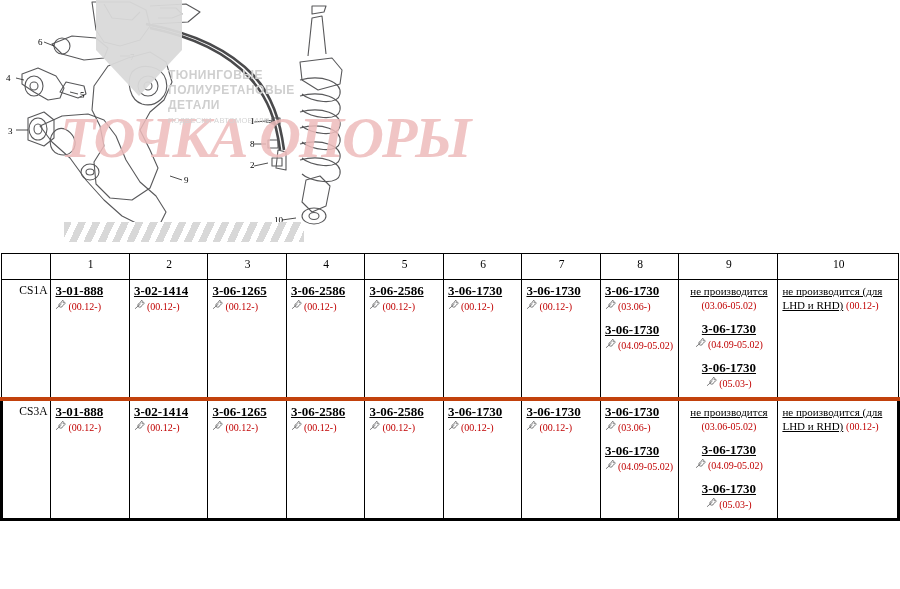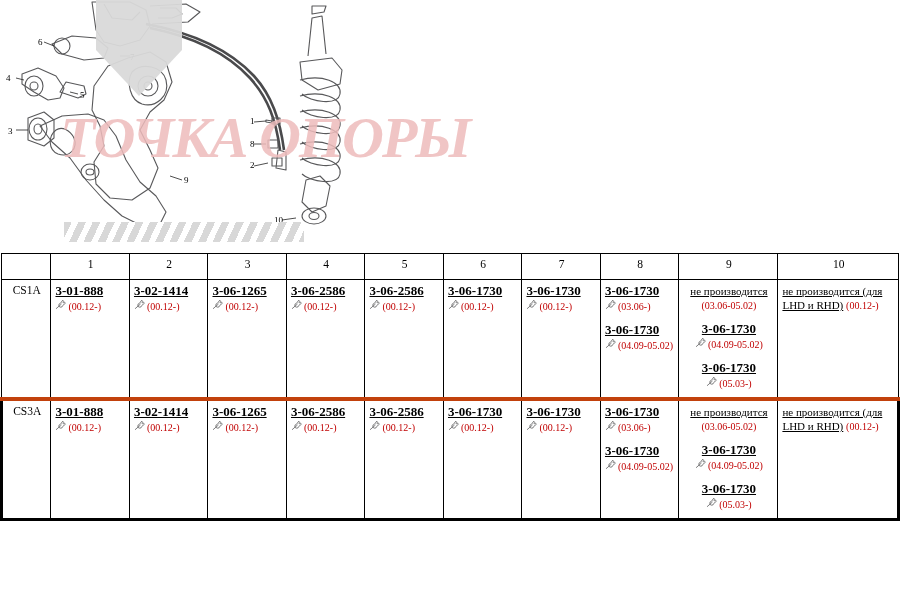--- a/index.html
+++ b/index.html
@@ -96,21 +96,21 @@
     text-align: center;
     font-weight: bold;
     font-size: 13px;
     height: 26px;
     padding-top: 5px;
     vertical-align: middle;
   }
   td.rowlabel {
     font-weight: bold;
     font-size: 12px;
-    text-align: center;
+    text-align: right;
     padding-left: 3px;
     white-space: nowrap;
   }
   .cell { line-height: 14px; }
   .entry { margin-bottom: 9px; }
   .entry:last-child { margin-bottom: 0; }
   .pn {
     text-decoration: underline;
     font-weight: bold;
     font-size: 13px;
@@ -239,20 +239,26 @@
         <text x="130" y="60">7</text>
         <text x="250" y="147">8</text>
         <text x="184" y="183">9</text>
         <text x="274" y="223">10</text>
       </g>
     </svg>
 
     <div class="wm wm-arrow"></div>
     <div class="wm wm-stripes"></div>
     <div class="wm wm-script">ТОЧКА ОПОРЫ</div>
+    <div class="wm wm-text">
+      <div>ТЮНИНГОВЫЕ</div>
+      <div>ПОЛИУРЕТАНОВЫЕ</div>
+      <div>ДЕТАЛИ</div>
+      <div class="small">ПОДВЕСКИ АВТОМОБИЛЯ</div>
+    </div>
   </div>
 
   <table class="parts">
     <colgroup>
       <col class="col1">
         <col class="colN">
         <col class="colN">
         <col class="colN">
         <col class="colN">
       <col class="colN">

